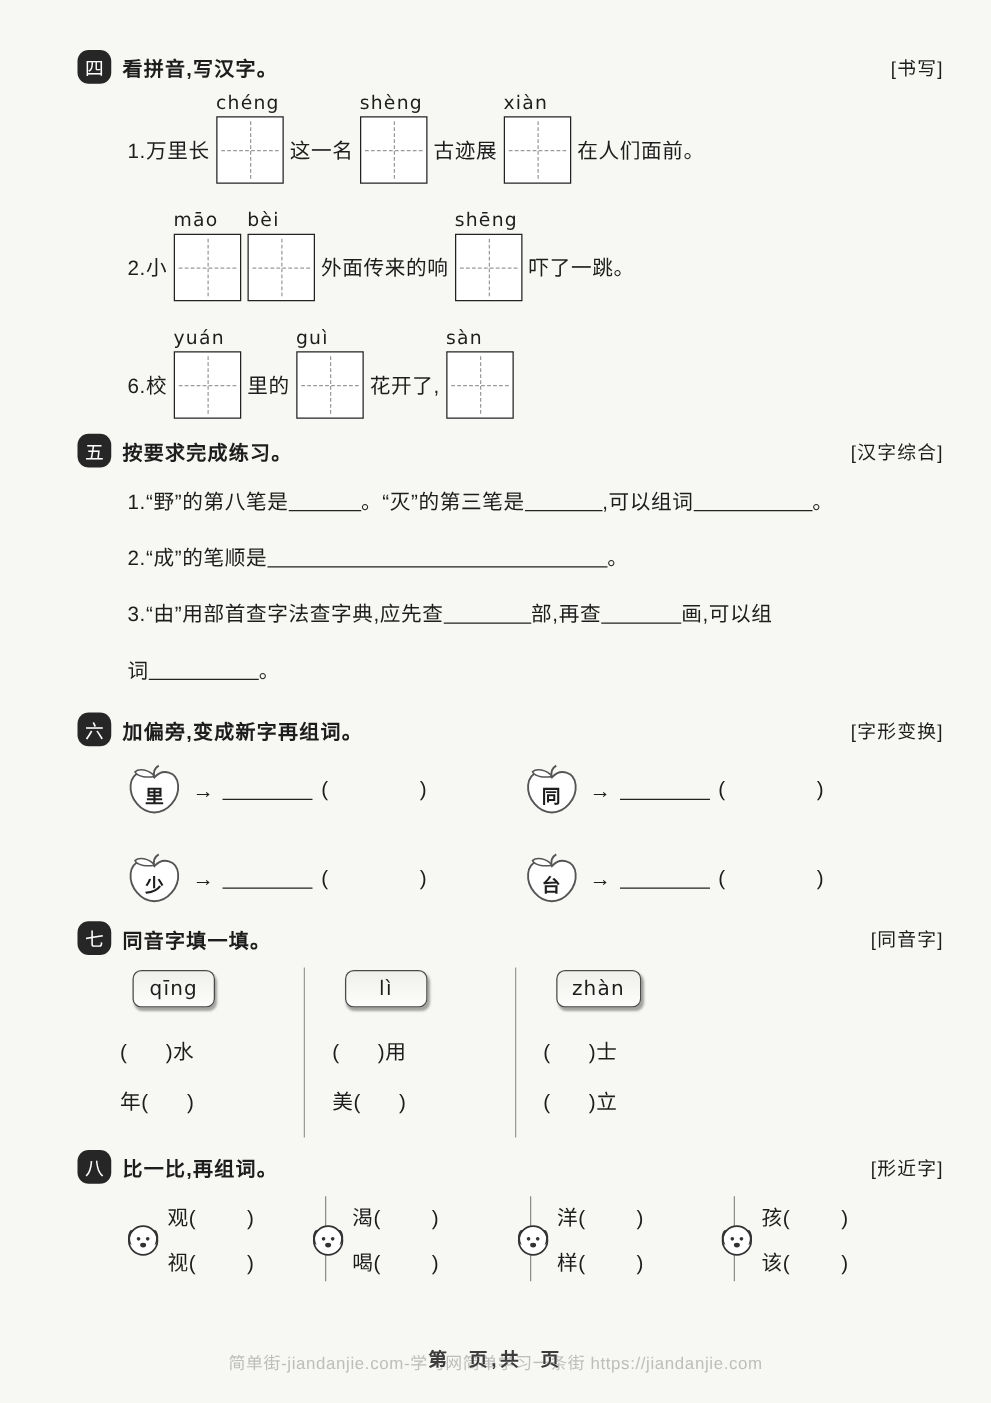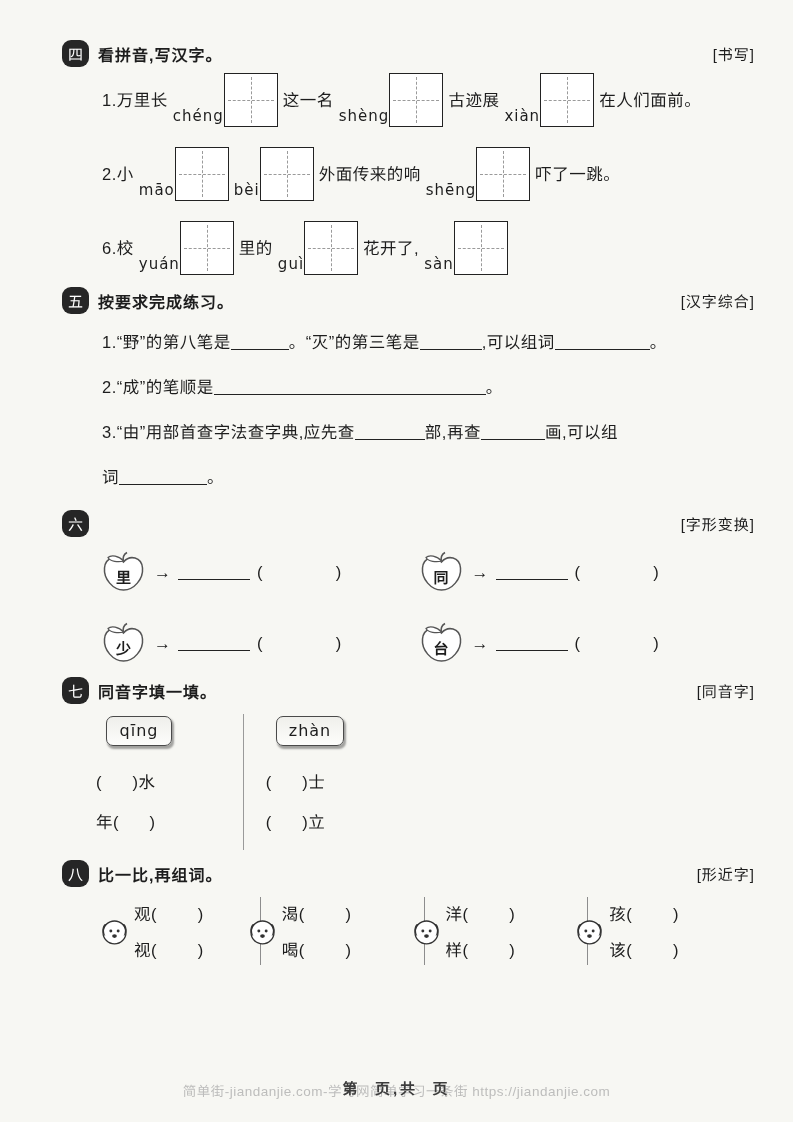--- a/index.html
+++ b/index.html
@@ -20,21 +20,21 @@
     background:#262626; color:#fff;
     border-radius:9px;
     display:flex; align-items:center; justify-content:center;
     font-size:15px; margin-right:9px;
   }
   .sec-title { font-size:16px; font-weight:700; letter-spacing:1px; }
   .sec-tag { margin-left:auto; font-size:15px; color:#1d1d1d; letter-spacing:1px; }
 
   
   .py-line { display:flex; align-items:flex-end; gap:5px; margin:6px 0 20px 40px; }
-  .box-unit { display:inline-flex; flex-direction:row; align-items:flex-end; }
+  .box-unit { display:inline-flex; flex-direction:column; align-items:flex-start; }
   .pinyin { font-size:15px; margin-bottom:2px; letter-spacing:1px;
             font-family:"DejaVu Sans", sans-serif; }
   .hanzi-box {
     width:54px; height:54px; background:#fff;
     border:1.7px solid #222; position:relative;
   }
   .hanzi-box::before {
     content:""; position:absolute; left:50%; top:3px; bottom:3px;
     border-left:1.2px dashed #9a9a9a;
   }
@@ -180,20 +180,21 @@
       <span>3.“由”用部首查字法查字典,应先查</span><span class="blank w70"></span><span>部,再查</span><span class="blank w64"></span><span>画,可以组</span>
     </div>
     <div class="q-line">
       <span>词</span><span class="blank w88"></span><span>。</span>
     </div>
   </section>
 
   <section class="sec">
     <div class="sec-header">
       <span class="badge">六</span>
+      <span class="sec-title">加偏旁,变成新字再组词。</span>
       <span class="sec-tag">[字形变换]</span>
     </div>
     <div class="s6-grid">
 
       <div class="s6-item">
         <span class="peach">
           <svg viewBox="0 0 47 47" width="47" height="47">
             <path d="M23.5 13 C17 5.5, 5.5 8, 4.5 19 C3.5 30, 13 41, 23.5 41 C34 41, 43.5 30, 42.5 19 C41.5 8, 30 5.5, 23.5 13 Z" fill="#fff" stroke="#555" stroke-width="1.5"></path>
             <path d="M23.5 13 C22.5 9, 23.5 5.5, 27 3.5" fill="none" stroke="#555" stroke-width="1.5"></path>
             <path d="M23.5 12 C19 6.5, 11 5.5, 8 8.5 C10 12.5, 18.5 13.5, 23.5 12 Z" fill="#fff" stroke="#555" stroke-width="1.2"></path>
@@ -258,20 +259,25 @@
     </div>
     <div class="s7-grid">
 
 
       <div class="s7-col">
         <div><span class="py-box">qīng</span></div>
         <div class="s7-row">(      )水</div>
         <div class="s7-row">年(      )</div>
       </div>
 
+      <div class="s7-col">
+        <div><span class="py-box">lì</span></div>
+        <div class="s7-row">(      )用</div>
+        <div class="s7-row">美(      )</div>
+      </div>
 
       <div class="s7-col">
         <div><span class="py-box">zhàn</span></div>
         <div class="s7-row">(      )士</div>
         <div class="s7-row">(      )立</div>
       </div>
 
     </div>
   </section>
 

